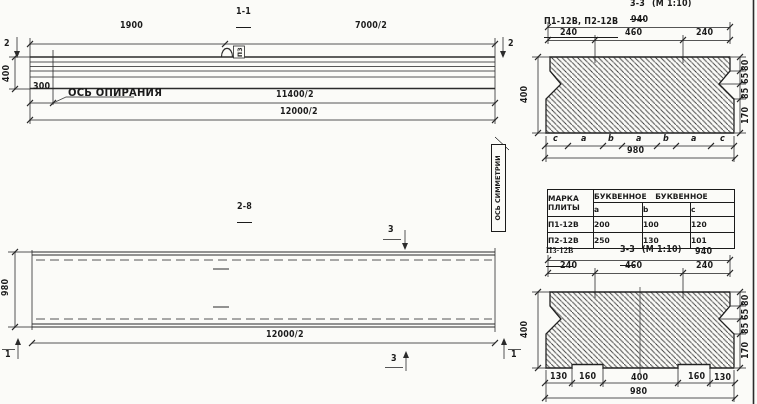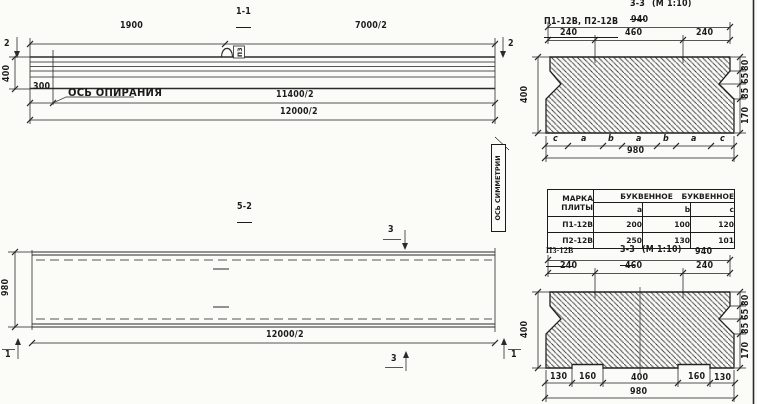--- a/index.html
+++ b/index.html
@@ -12,21 +12,21 @@
   .it{font-style:italic;}
   .u{border-bottom:1.2px solid #1b1b1b;padding-bottom:11px;}
   .rot{transform:rotate(-90deg);transform-origin:0 0;}
   .tag{font:700 6px "DejaVu Sans",sans-serif;}
   .sym{position:absolute;left:491px;top:232px;width:86px;height:13px;
        border:1px solid #1b1b1b;transform:rotate(-90deg);transform-origin:0 0;
        font:700 6.5px "DejaVu Sans",sans-serif;color:#1b1b1b;text-align:center;line-height:13px;
        background:#fbfbf8;}
   table.dimtable{position:absolute;left:547px;top:189px;border-collapse:collapse;table-layout:fixed;}
   table.dimtable td{border:1.2px solid #1b1b1b;font:700 7.5px "DejaVu Sans",sans-serif;
-       color:#1b1b1b;text-align:right;padding:0;vertical-align:middle;}
+       color:#1b1b1b;text-align:left;padding:0;vertical-align:middle;}
 </style>
 </head>
 <body>
 
 <div class="sheet">
 
   <svg class="lines" width="757" height="404" viewBox="0 0 757 404">
     <defs>
       <pattern id="hatch" width="5.2" height="5.2" patternUnits="userSpaceOnUse">
         <path d="M-1,-1 L6.2,6.2" stroke="#3c3c3c" stroke-width="0.9"></path>
@@ -127,21 +127,21 @@
   <div class="t" style="left:508px;top:40px;">2</div>
   <div class="t rot" style="left:3px;top:82px;">400</div>
   <div class="t" style="left:33px;top:83px;text-align:center;">300</div>
   <div class="t sm" style="left:68px;top:88px;">ОСЬ ОПИРАНИЯ</div>
   <div class="t" style="left:276px;top:91px;">11400/2</div>
   <div class="t" style="left:280px;top:108px;">12000/2</div>
   <div class="t rot tag" style="left:236px;top:57px;">ПЗ</div>
 
   <div class="sym">ОСЬ СИММЕТРИИ</div>
 
-  <div class="t u" style="left:237px;top:203px;">5-2</div>
+  <div class="t u" style="left:237px;top:203px;">2-8</div>
   <div class="t" style="left:388px;top:226px;">3</div>
   <div class="t rot" style="left:2px;top:296px;">980</div>
   <div class="t" style="left:266px;top:331px;">12000/2</div>
   <div class="t" style="left:5px;top:351px;">1</div>
   <div class="t" style="left:511px;top:351px;">1</div>
   <div class="t" style="left:391px;top:355px;">3</div>
 
   <div class="t u" style="left:544px;top:7px;margin-top:11px;">П1-12В, П2-12В</div>
   <div class="t u" style="left:630px;top:0px;">3-3</div>
   <div class="t" style="left:652px;top:0px;">(М 1:10)</div>

